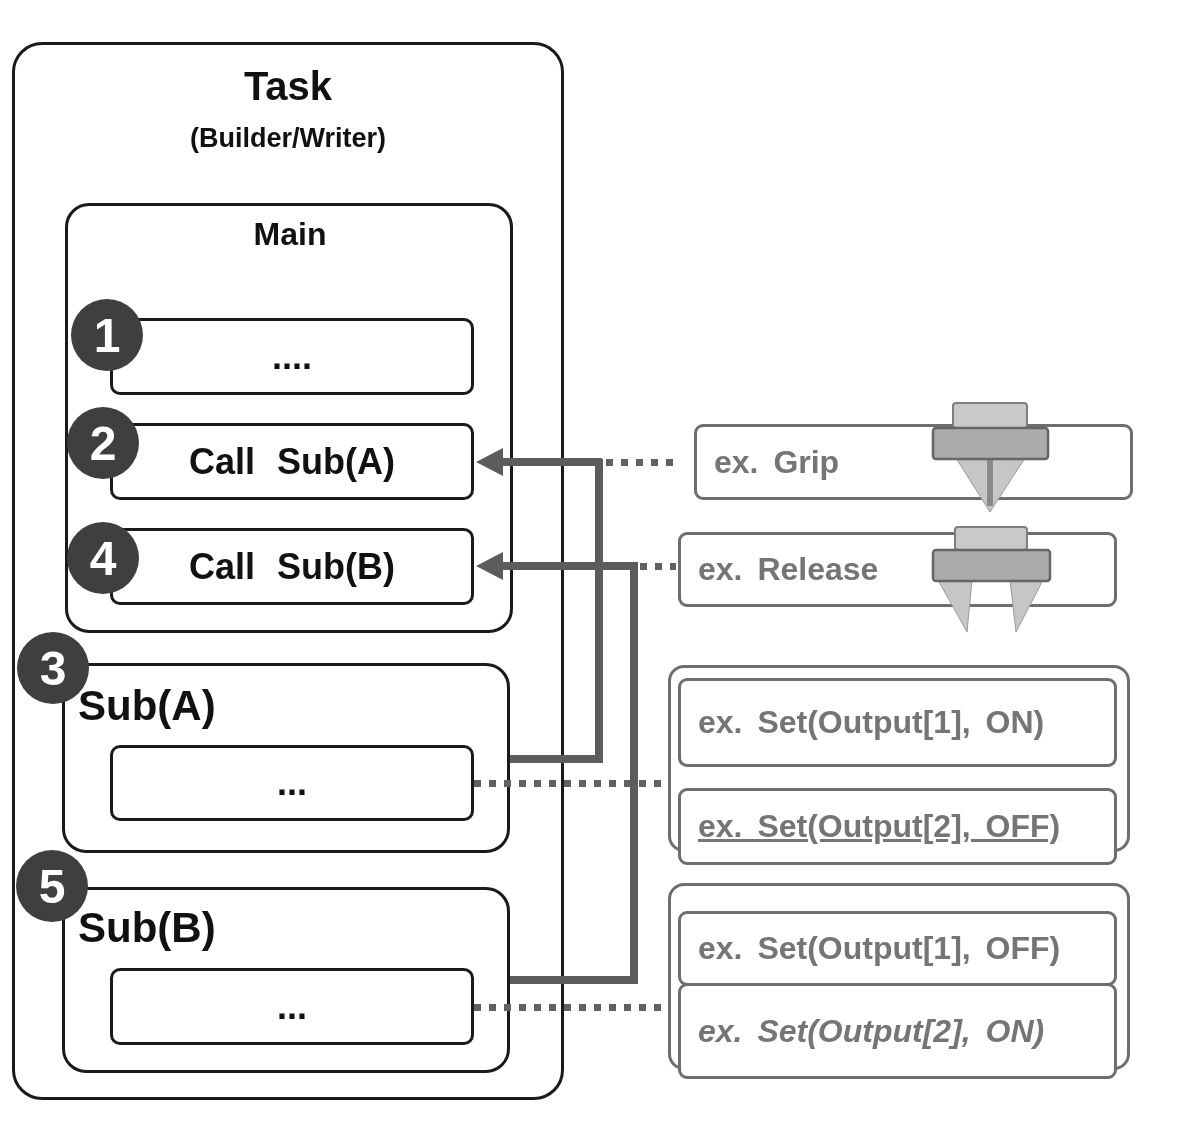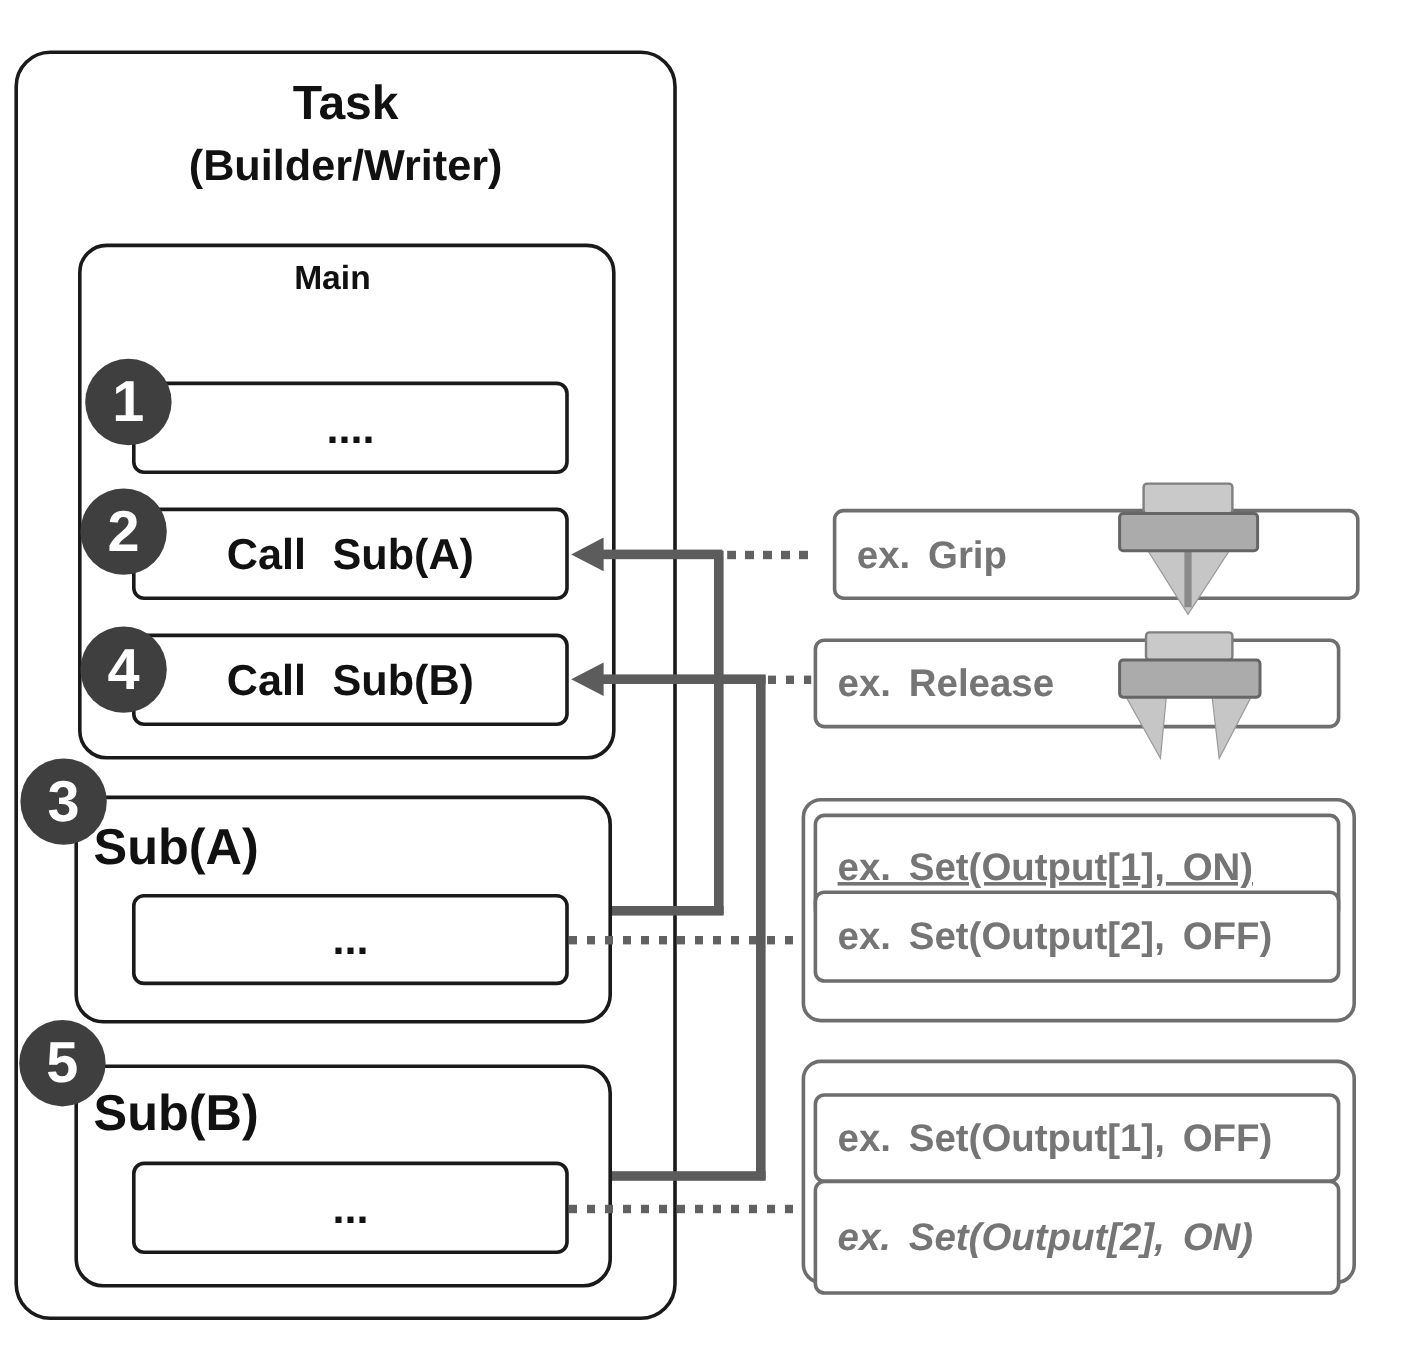--- a/index.html
+++ b/index.html
@@ -36,24 +36,24 @@
              border-right:27px solid #5c5c5c;}
   .iconsvg{position:absolute;z-index:8;}
 </style>
 </head>
 <body>
 
 <div id="canvas">
 
   <div class="box round-lg" style="left:12px;top:42px;width:552px;height:1058px;"></div>
   <div class="title center" style="left:12px;top:60px;width:552px;font-size:40px;line-height:52px;text-align:center;">Task</div>
-  <div class="title center" style="left:12px;top:112px;width:552px;font-size:36px;line-height:52px;">(Builder/Writer)</div>
+  <div class="title center" style="left:12px;top:112px;width:552px;font-size:27px;line-height:52px;">(Builder/Writer)</div>
 
   <div class="box round-md" style="left:65px;top:203px;width:448px;height:430px;"></div>
-  <div class="title center" style="left:57px;top:216px;width:440px;font-size:28px;">Main</div>
+  <div class="title center" style="left:70px;top:216px;width:440px;font-size:32px;">Main</div>
 
   <div class="stepbox" style="left:110px;top:318px;width:364px;height:77px;">
     <span>....</span>
   </div>
   <div class="badge" style="left:71px;top:299px;">
       <span>1</span>
     </div>
 
   <div class="stepbox" style="left:110px;top:423px;width:364px;height:77px;">
     <span>Call Sub(A)</span>
@@ -89,24 +89,24 @@
 
   <div class="exbox" style="left:678px;top:424px;width:439px;height:76px;margin-left:16px;">
     <span>ex. Grip</span>
   </div>
 
   <div class="exbox" style="left:678px;top:532px;width:439px;height:75px;">
     <span>ex. Release</span>
   </div>
 
   <div class="exgroup" style="left:668px;top:665px;width:462px;height:187px;"></div>
-  <div class="exbox" style="left:678px;top:678px;width:439px;height:89px;text-decoration:underline;">
+  <div class="exbox" style="left:678px;top:678px;width:439px;height:89px;">
     <span>ex. Set(Output[1], ON)</span>
   </div>
-  <div class="exbox" style="left:678px;top:742px;width:439px;height:77px;">
+  <div class="exbox" style="left:678px;top:788px;width:439px;height:77px;text-decoration:underline;">
     <span>ex. Set(Output[2], OFF)</span>
   </div>
 
   <div class="exgroup" style="left:668px;top:883px;width:462px;height:187px;"></div>
   <div class="exbox" style="left:678px;top:895px;width:439px;height:75px;margin-top:16px;">
     <span>ex. Set(Output[1], OFF)</span>
   </div>
   <div class="exbox" style="left:678px;top:983px;width:439px;height:96px;font-style:italic;">
     <span>ex. Set(Output[2], ON)</span>
   </div>

